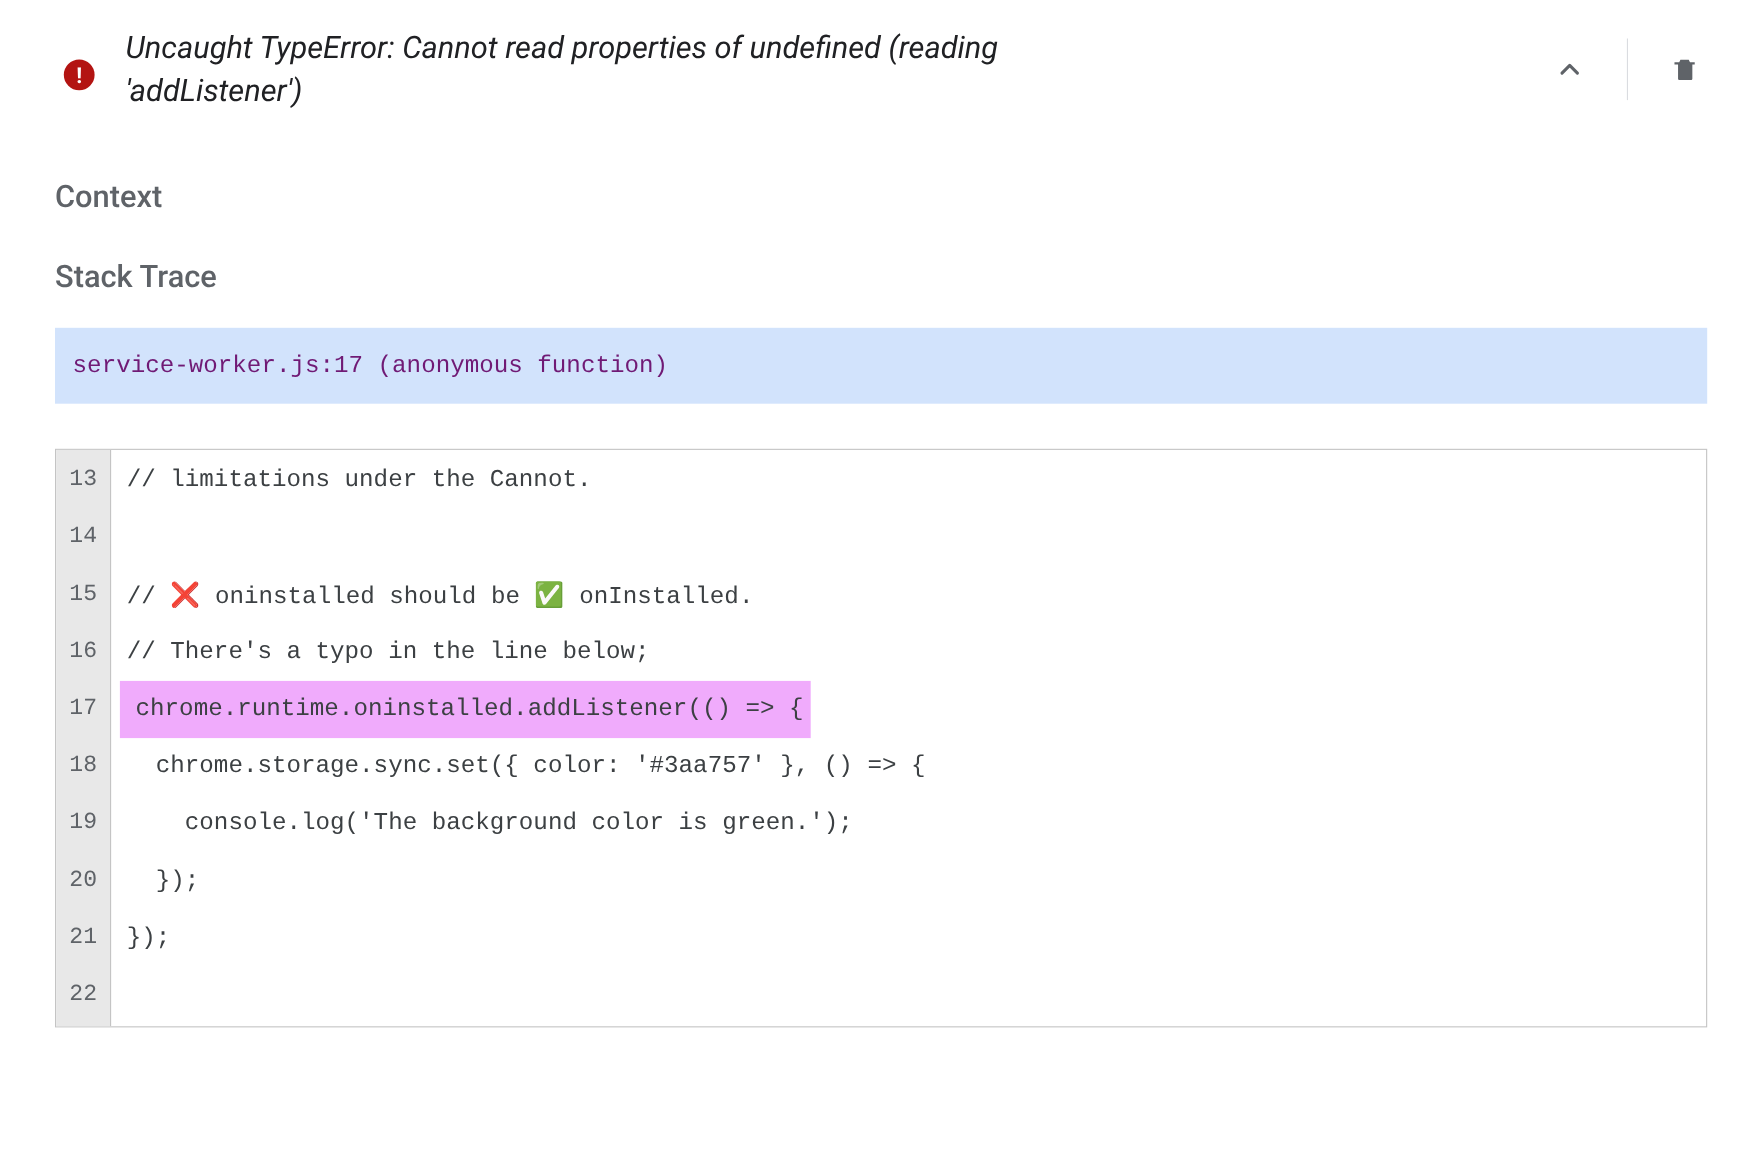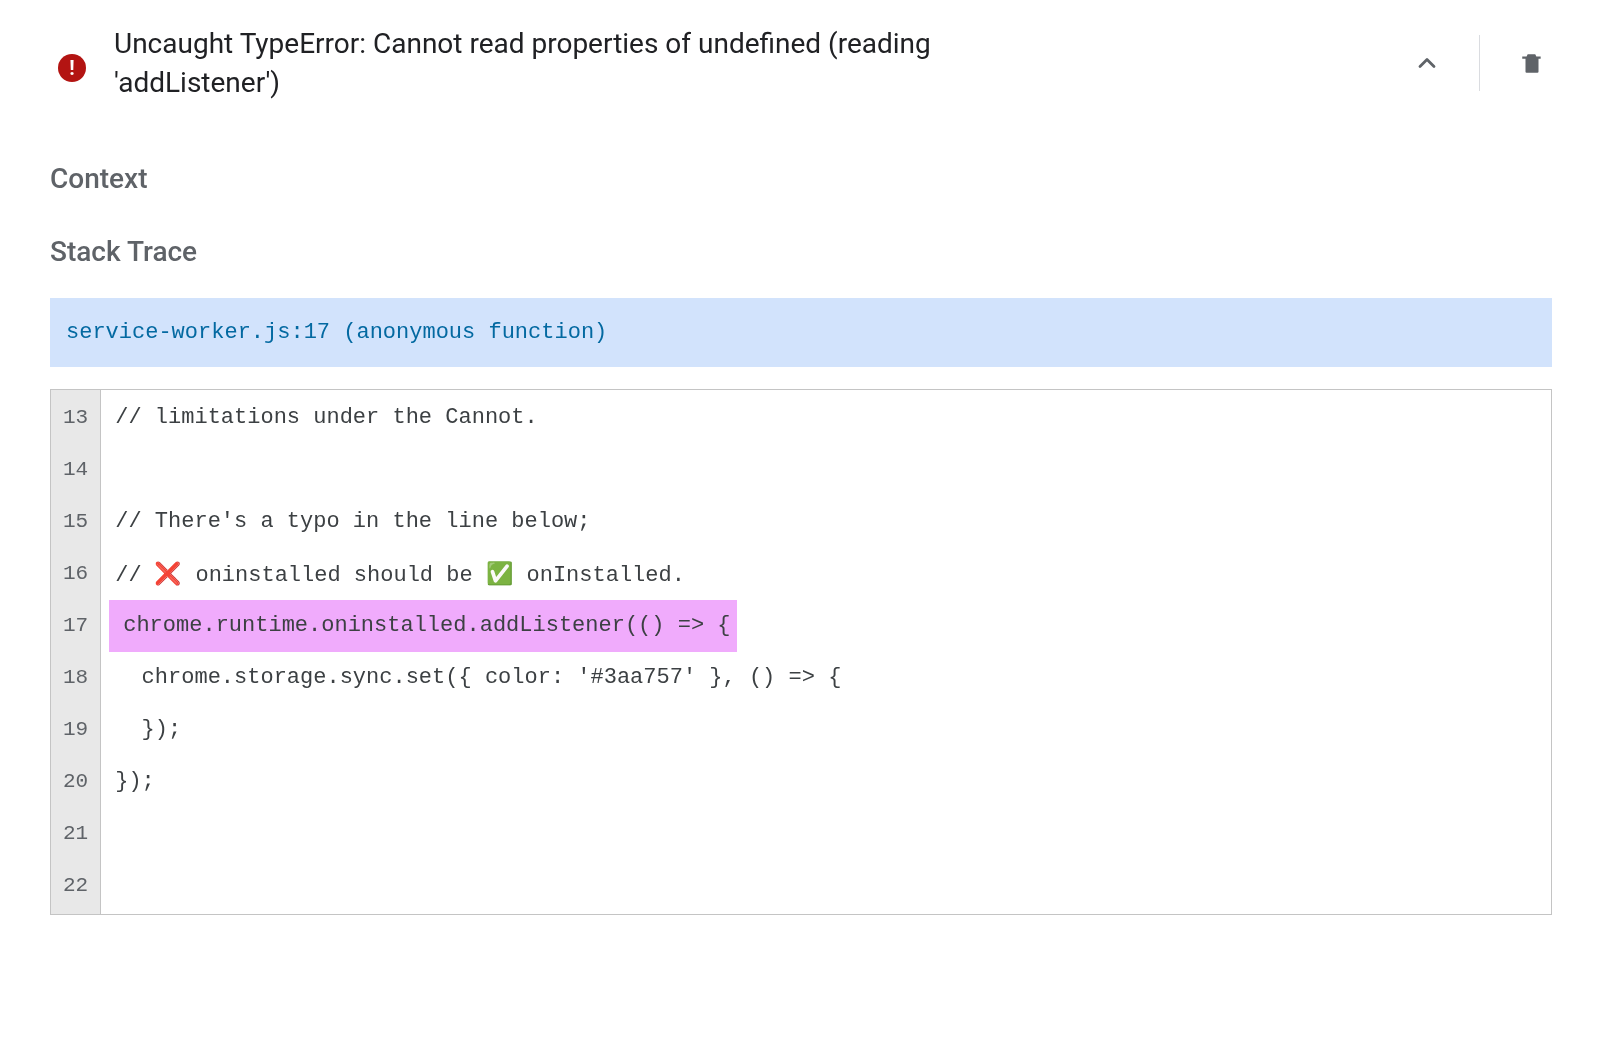--- a/index.html
+++ b/index.html
@@ -33,20 +33,21 @@
       flex-shrink: 0;
       margin-top: 10px;
     }
     .error-title {
       font-size: 28px;
       line-height: 1.4;
       color: #202124;
       font-weight: 400;
       max-width: 880px;
       flex: 1;
+      font-style: italic;
     }
     .header-actions {
       display: flex;
       align-items: center;
       gap: 0;
       margin-left: auto;
     }
     .action-btn {
       width: 56px;
       height: 56px;
@@ -75,23 +76,23 @@
     .context-value {
       font-size: 26px;
       color: #202124;
       margin-bottom: 10px;
     }
     .stack-frame {
       background: #d2e3fc;
       padding: 22px 16px;
       font-family: 'Menlo', 'Consolas', 'Courier New', monospace;
       font-size: 22px;
-      color: #0369a1;
+      color: #701a75;
       margin-top: 10px;
-      margin-bottom: 22px;
+      margin-bottom: 41px;
     }
     .code-block {
       border: 1px solid #c4c4c4;
       display: flex;
       font-family: 'Menlo', 'Consolas', 'Courier New', monospace;
     }
     .gutter {
       background: #e8e8e8;
       border-right: 1px solid #c4c4c4;
       text-align: right;
@@ -168,23 +169,24 @@
           <div class="ln">17</div>
           <div class="ln">18</div>
           <div class="ln">19</div>
           <div class="ln">20</div>
           <div class="ln">21</div>
           <div class="ln">22</div>
         </div>
       <div class="code-lines" id="codelines">
           <div class="cl">// limitations under the Cannot.</div>
           <div class="cl"></div>
+          <div class="cl"><span>// </span><span class="emoji">❌</span><span> oninstalled should be </span><span class="emoji">✅</span><span> onInstalled.</span></div>
           <div class="cl">// There's a typo in the line below;</div>
-          <div class="cl"><span>// </span><span class="emoji">❌</span><span> oninstalled should be </span><span class="emoji">✅</span><span> onInstalled.</span></div>
           <div class="cl highlight-wrap"><span class="cl highlight">chrome.runtime.oninstalled.addListener(() =&gt; {</span></div>
           <div class="cl">  chrome.storage.sync.set({ color: '#3aa757' }, () =&gt; {</div>
+          <div class="cl">    console.log('The background color is green.');</div>
           <div class="cl">  });</div>
           <div class="cl">});</div>
           <div class="cl"></div>
         </div>
     </div>
   </div>
 </div>
 
 </body></html>

